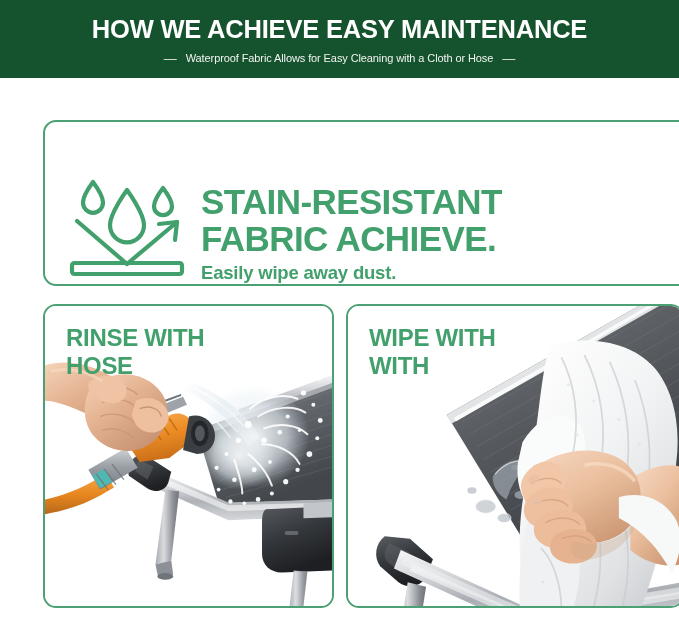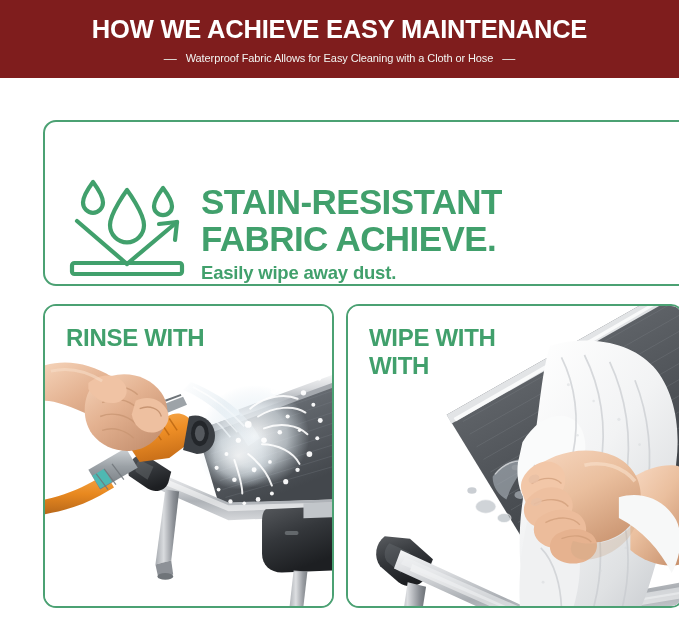--- a/index.html
+++ b/index.html
@@ -18,21 +18,21 @@
     height: 618px;
     background: #ffffff;
   }
 
   
   .header-band {
     position: absolute;
     left: 0; top: 0;
     width: 679px;
     height: 78px;
-    background: #7f1d1d;
+    background: #14532d;
     display: flex;
     flex-direction: column;
     align-items: center;
     justify-content: center;
     padding-top: 4px;
   }
   .header-title {
     color: #ffffff;
     font-size: 25.5px;
     font-weight: bold;
@@ -174,20 +174,21 @@
       <div class="feature-headline">FABRIC ACHIEVE.</div>
       <div class="feature-subline">Easily wipe away dust.</div>
     </div>
 
   </div>
 
   <div class="panel panel-left">
 
     <div class="panel-title">
       <div>RINSE WITH</div>
+      <div>HOSE</div>
     </div>
 
     <div class="photo">
       <svg viewBox="0 0 291 304" preserveAspectRatio="xMidYMid slice">
         <defs>
           <linearGradient id="L-fab" x1="0" y1="0" x2="0.45" y2="1">
             <stop offset="0" stop-color="#8b8f94"></stop>
             <stop offset="0.45" stop-color="#63686e"></stop>
             <stop offset="1" stop-color="#43474c"></stop>
           </linearGradient>

